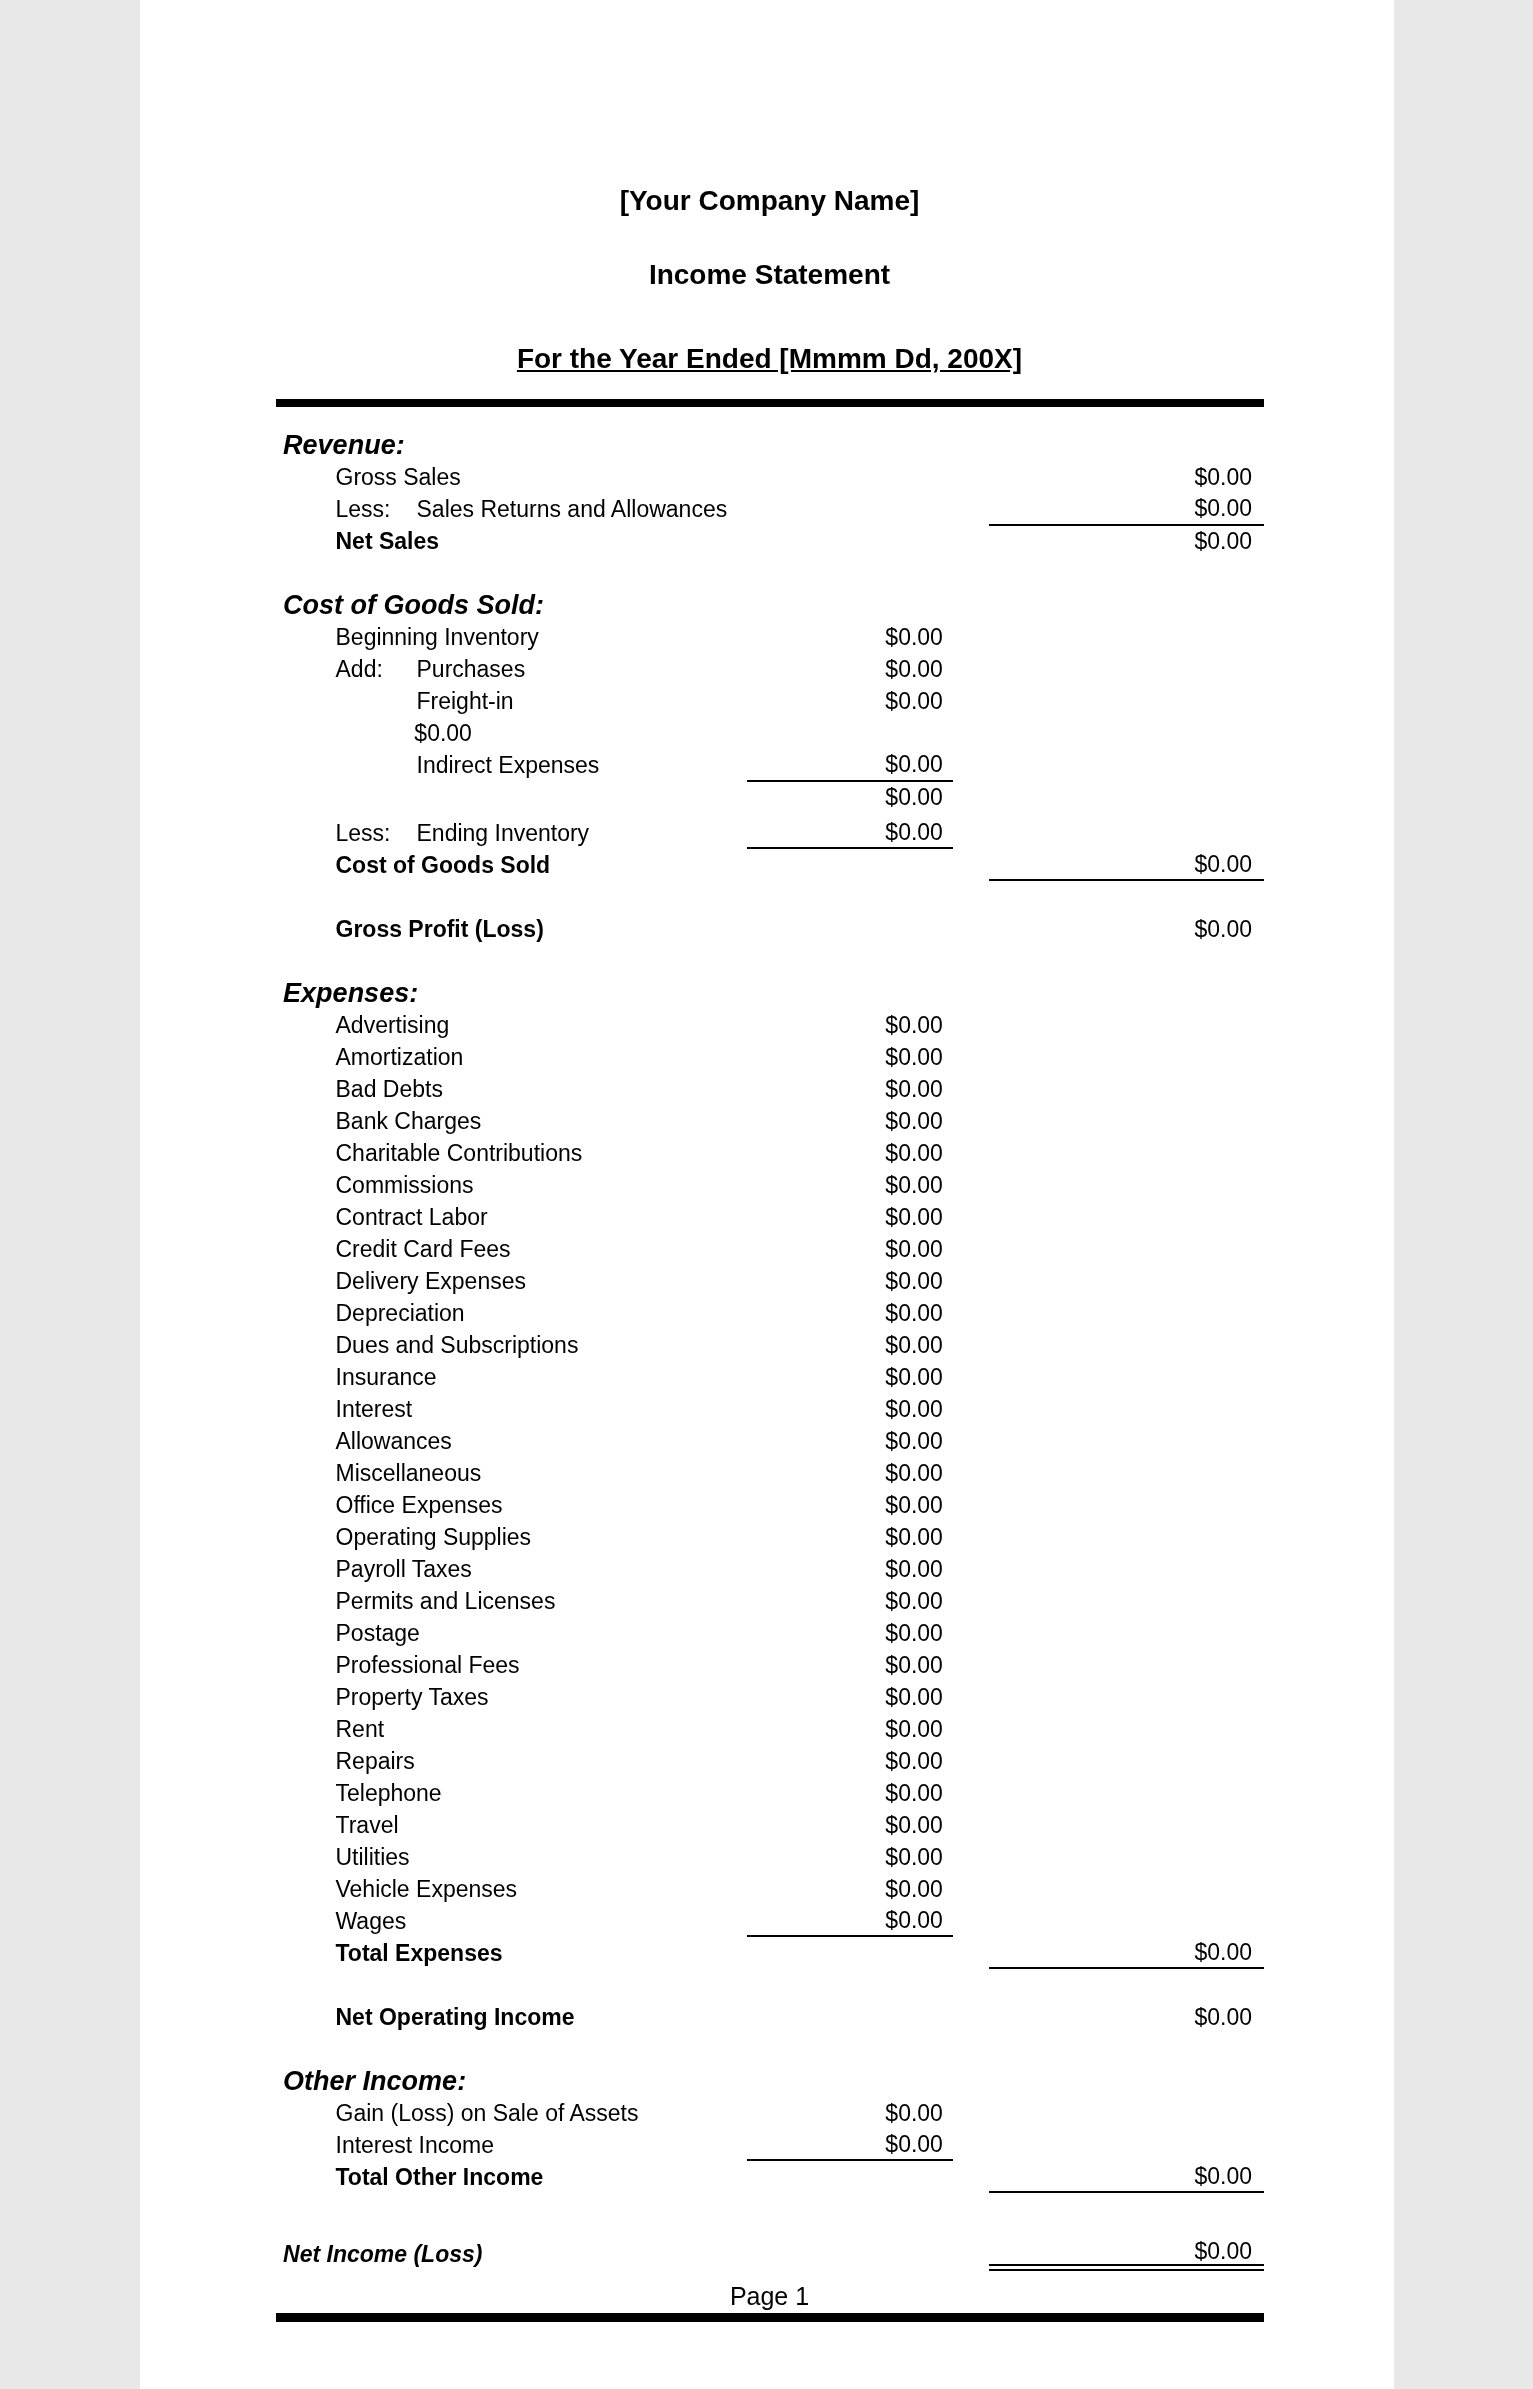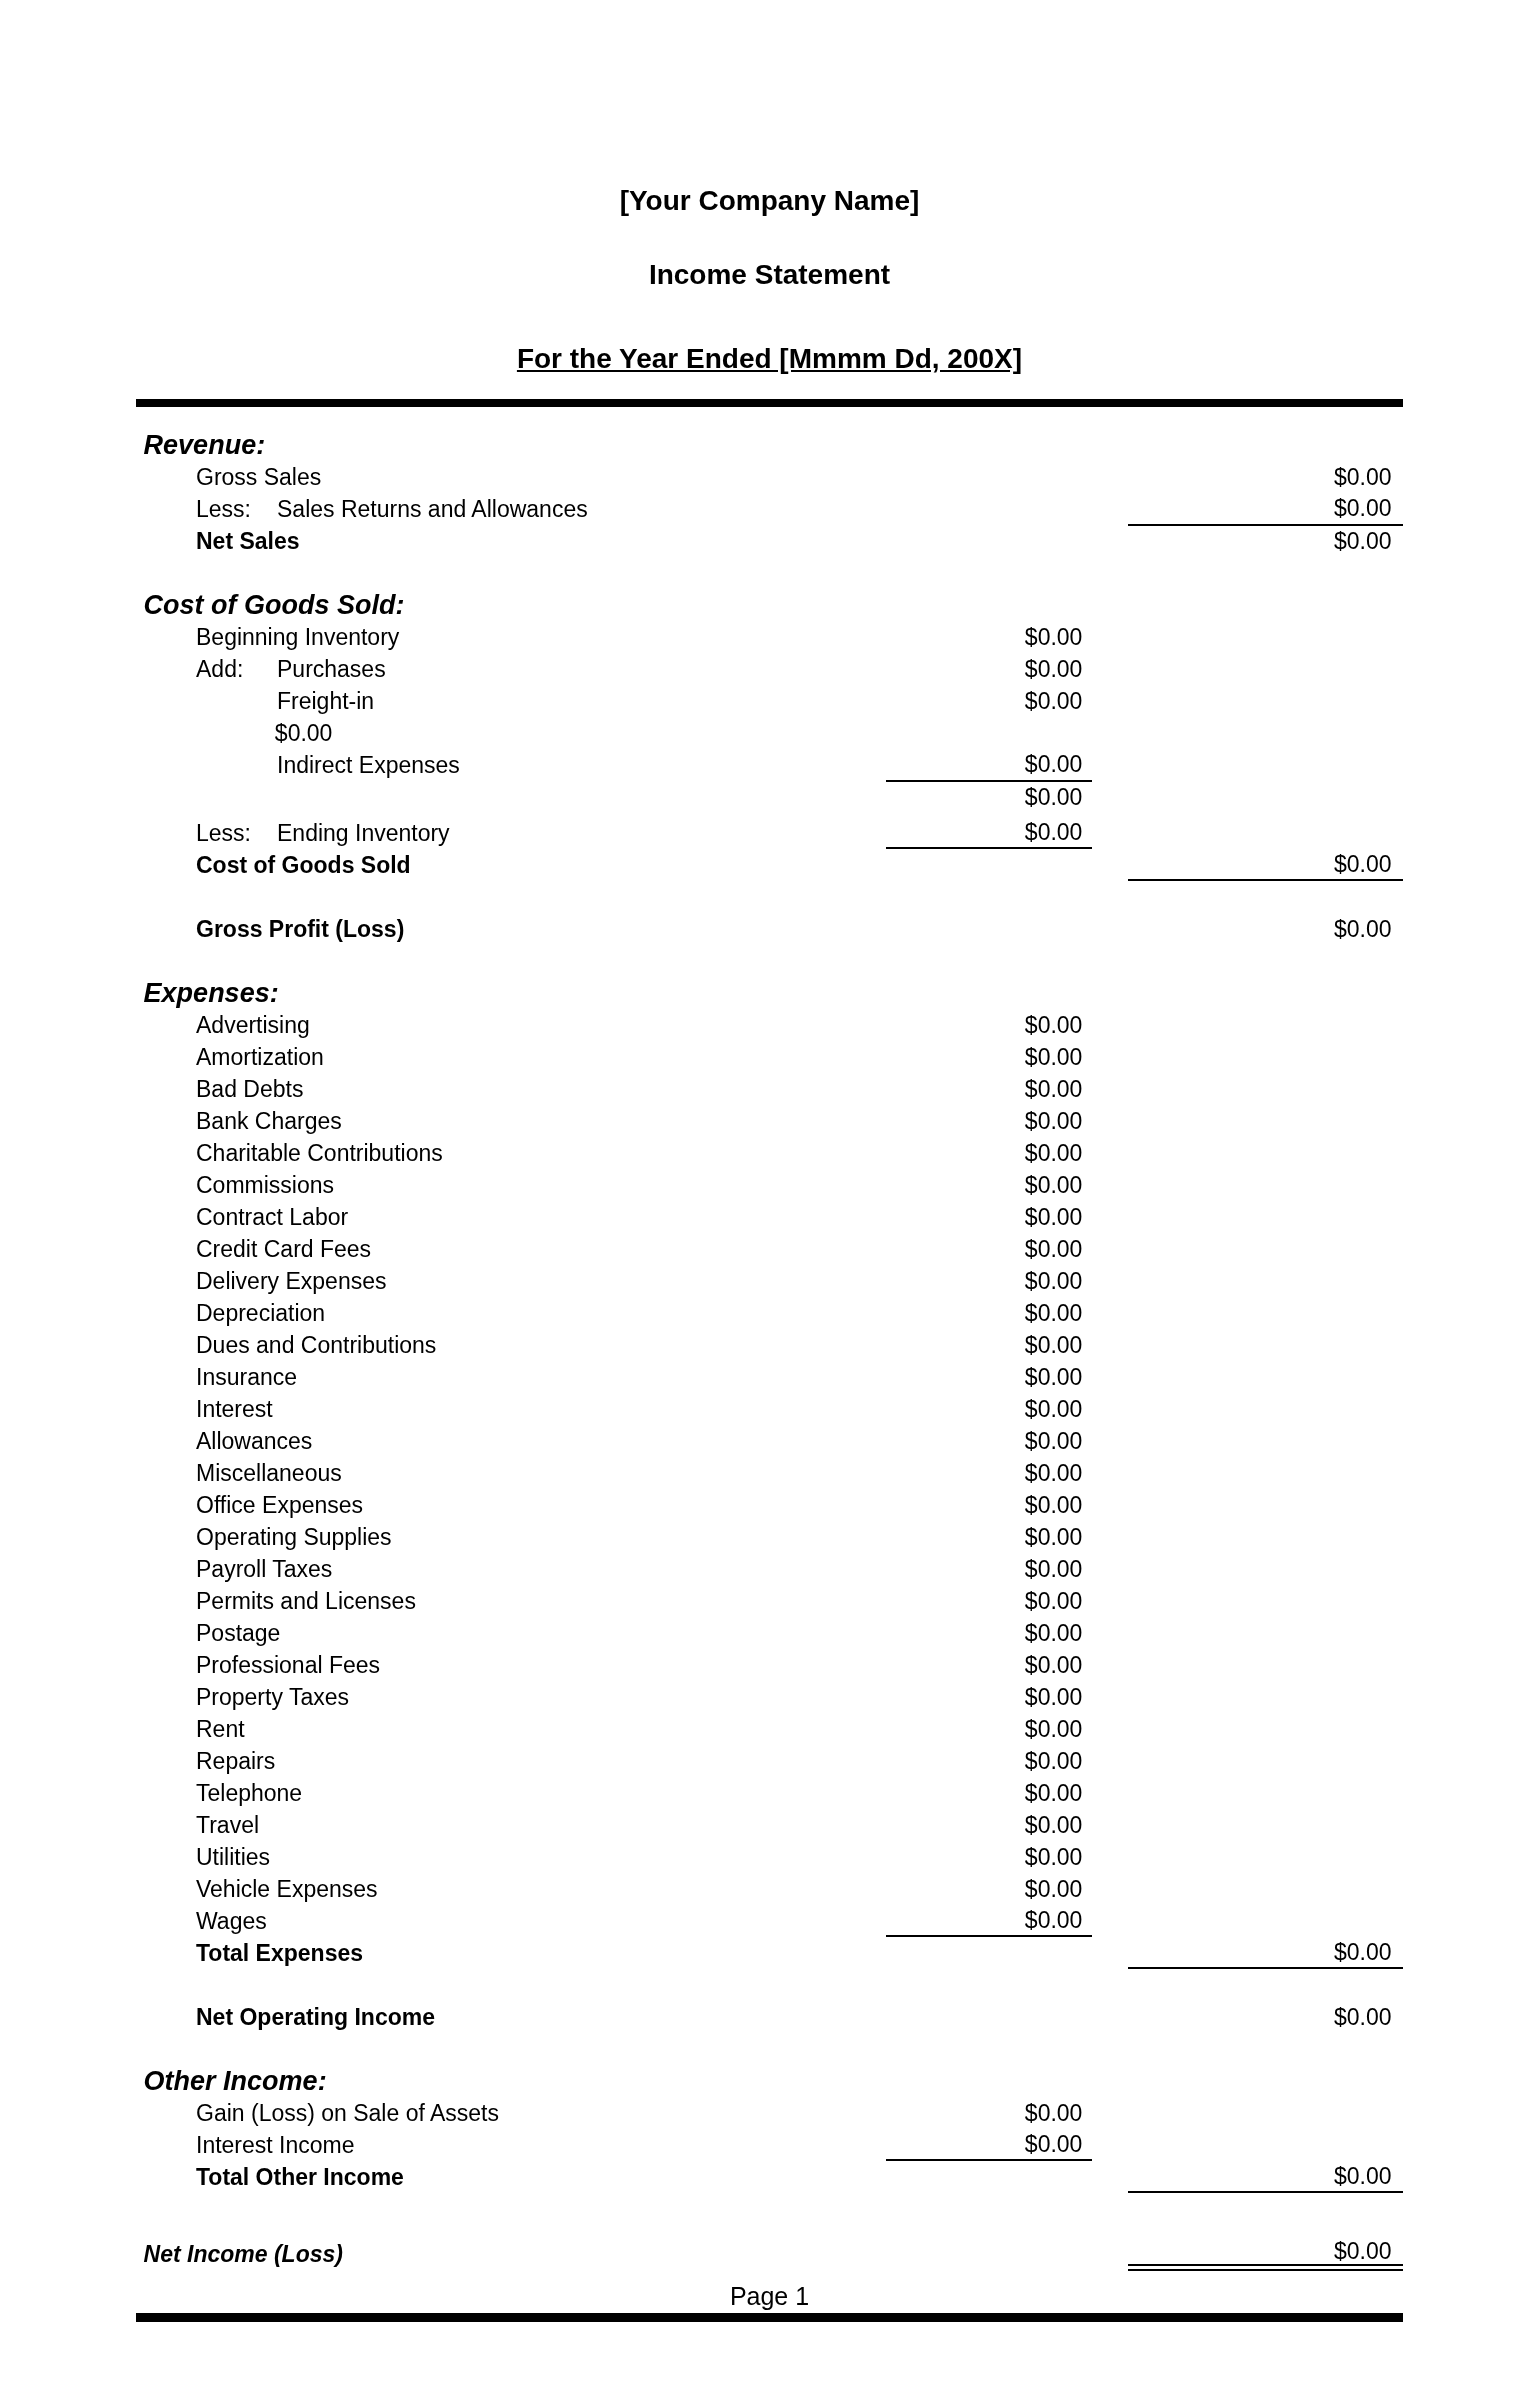--- a/index.html
+++ b/index.html
@@ -1,18 +1,18 @@
 <!DOCTYPE html>
 <html><head>
 <meta charset="utf-8">
 <style>
   html,body{margin:0;padding:0;background:#e8e8e8;}
   .page{
     position:relative;
-    width:1533px;height:2390px;
+    width:1254px;height:2390px;
     margin:0 auto;
     background:#ffffff;
     color:#000;
     font-family:"Liberation Sans", sans-serif;
     font-size:23px;
     overflow:hidden;
   }
   .content{padding:0 130px 0 136px;}
   .hdr{text-align:center;font-weight:bold;font-size:28px;line-height:34px;}
   .hdr.company{padding-top:184px;}
@@ -251,21 +251,21 @@
         <div class="row" data-name="row-depreciation">
           <div class="cell label indent-1" data-name="depreciation-label">
             <span data-name="depreciation-text">Depreciation</span>
           </div>
           <div class="cell amount inner" data-name="depreciation-amount">$0.00</div>
           <div class="cell gap" data-name="column-gap"></div>
           <div class="cell amount outer" data-name="outer-amount-empty"></div>
         </div>
         <div class="row" data-name="row-dues-and-subscriptions">
           <div class="cell label indent-1" data-name="dues-and-subscriptions-label">
-            <span data-name="dues-and-subscriptions-text">Dues and Contributions</span>
+            <span data-name="dues-and-subscriptions-text">Dues and Subscriptions</span>
           </div>
           <div class="cell amount inner" data-name="dues-and-subscriptions-amount">$0.00</div>
           <div class="cell gap" data-name="column-gap"></div>
           <div class="cell amount outer" data-name="outer-amount-empty"></div>
         </div>
         <div class="row" data-name="row-insurance">
           <div class="cell label indent-1" data-name="insurance-label">
             <span data-name="insurance-text">Insurance</span>
           </div>
           <div class="cell amount inner" data-name="insurance-amount">$0.00</div>

